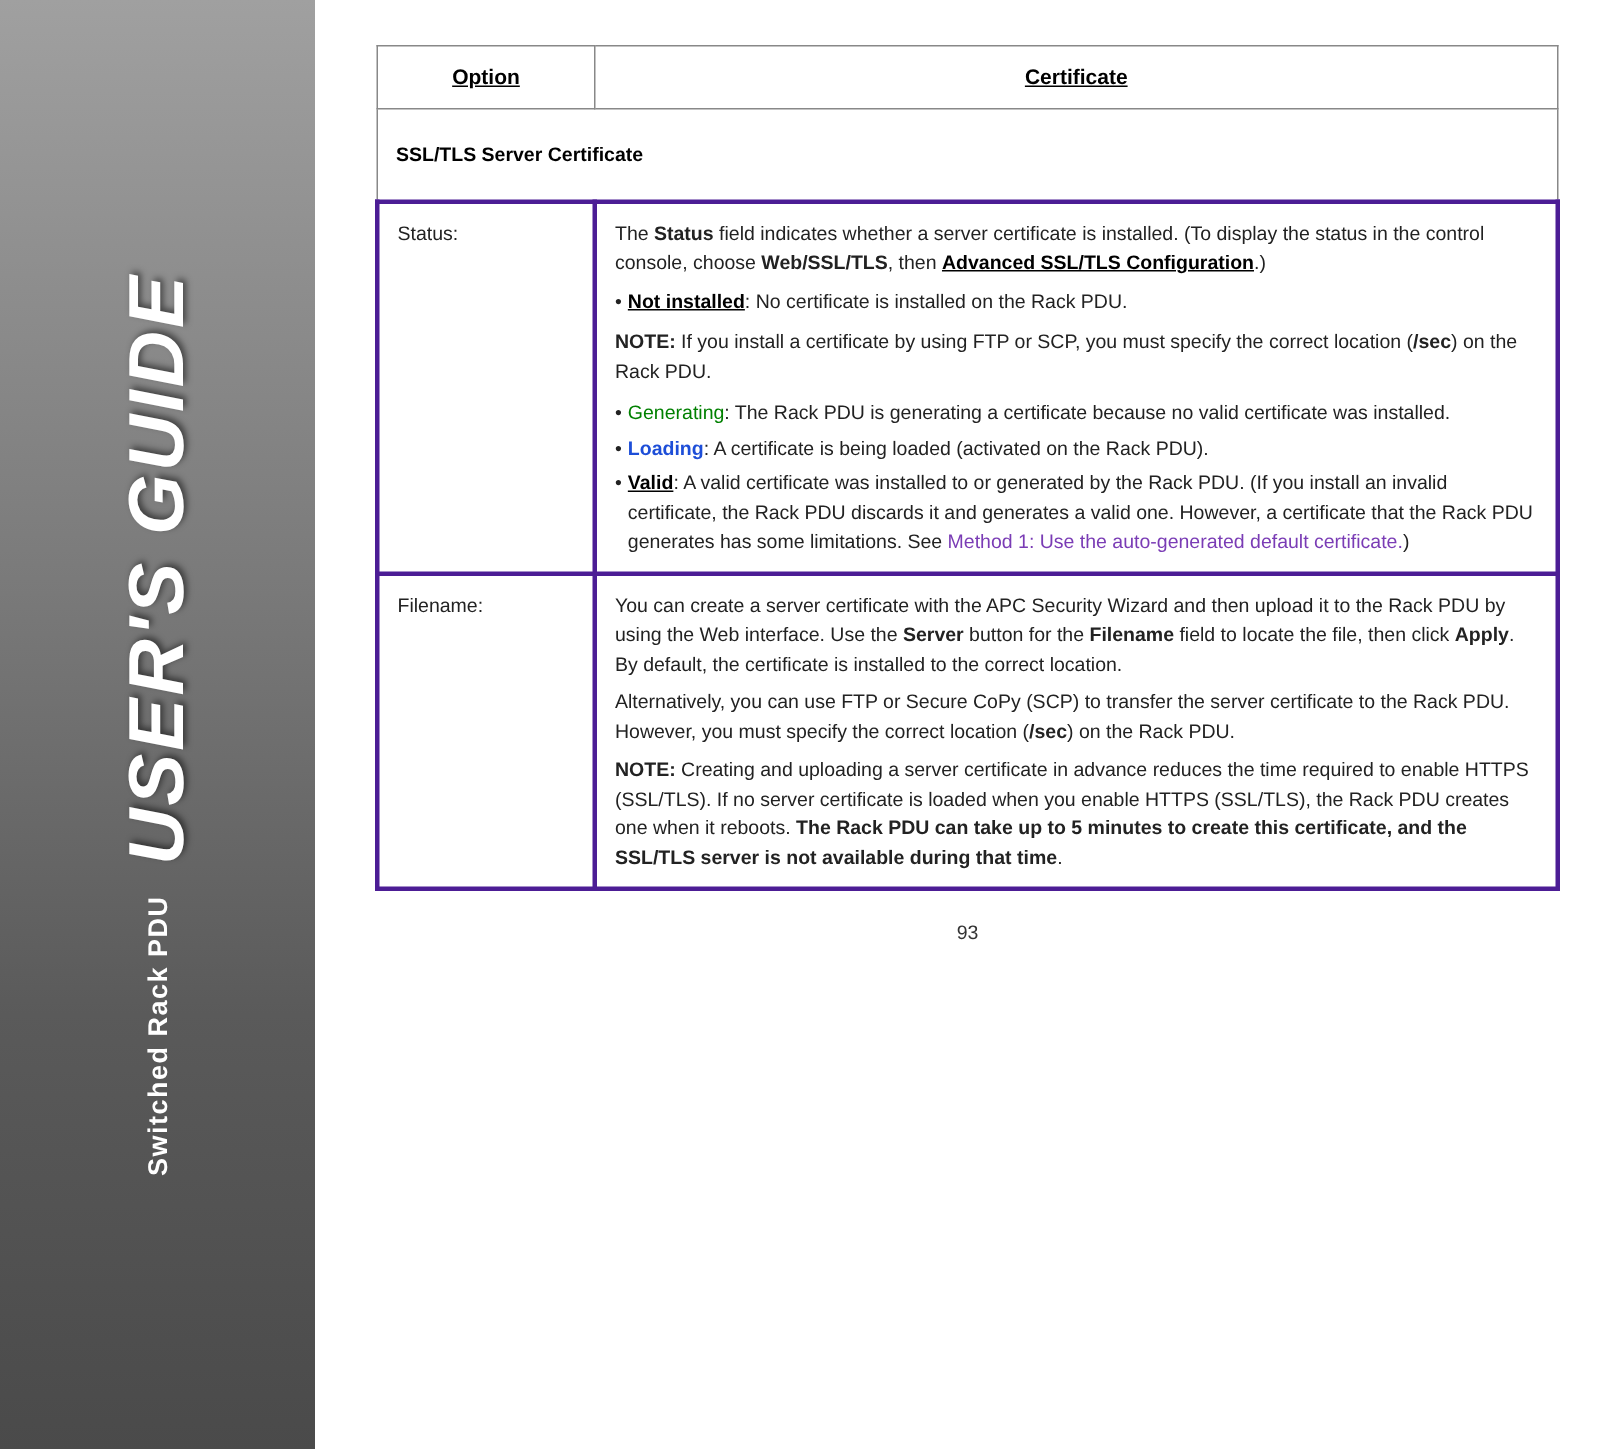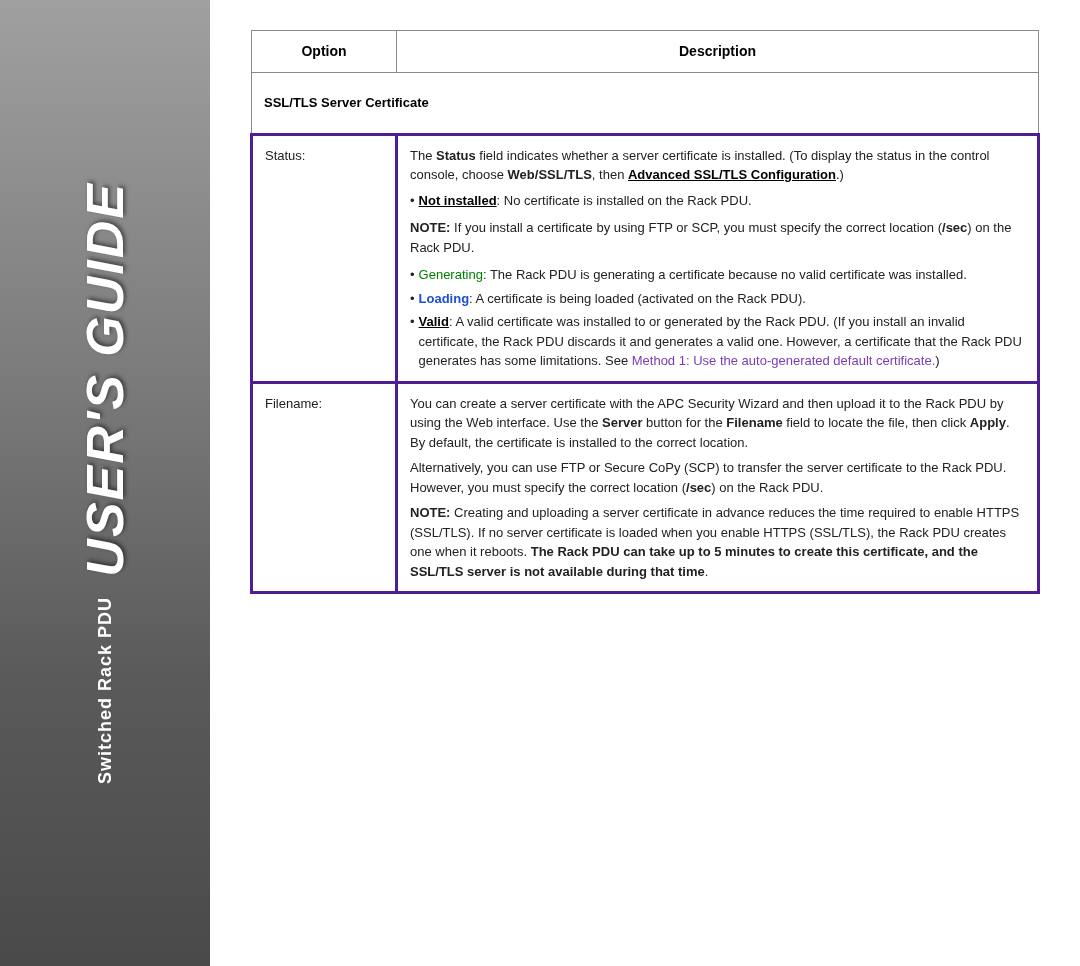--- a/index.html
+++ b/index.html
@@ -79,20 +79,21 @@
     }
 
     .doc-table th {
       background: #ffffff;
       font-weight: bold;
       font-size: 14px;
       text-align: center;
       padding: 10px 15px;
       border: 1px solid #888;
       color: #000;
+      text-decoration: underline;
     }
 
     .doc-table .section-header {
       background: #ffffff;
       font-weight: bold;
       font-size: 13px;
       padding: 20px 12px;
       border: 1px solid #888;
       color: #000;
     }
@@ -148,21 +149,21 @@
     <div class="sidebar-subtitle">Switched Rack PDU</div>
   </div>
 
 </div>
 
 <div class="main-content">
   <table class="doc-table">
     <thead>
       <tr>
         <th class="option-col">Option</th>
-        <th>Description</th>
+        <th>Certificate</th>
       </tr>
     </thead>
     <tbody>
 
       <tr>
         <td colspan="2" class="section-header">SSL/TLS Server Certificate</td>
       </tr>
 
       <tr>
         <td class="option-col">Status:</td>
@@ -180,13 +181,14 @@
         <td class="option-col">Filename:</td>
         <td>
           <p>You can create a server certificate with the APC Security Wizard and then upload it to the Rack PDU by using the Web interface. Use the <strong>Server</strong> button for the <strong>Filename</strong> field to locate the file, then click <strong>Apply</strong>. By default, the certificate is installed to the correct location.</p>
           <p>Alternatively, you can use FTP or Secure CoPy (SCP) to transfer the server certificate to the Rack PDU. However, you must specify the correct location (<strong>/sec</strong>) on the Rack PDU.</p>
           <p><strong>NOTE:</strong> Creating and uploading a server certificate in advance reduces the time required to enable HTTPS (SSL/TLS). If no server certificate is loaded when you enable HTTPS (SSL/TLS), the Rack PDU creates one when it reboots. <strong>The Rack PDU can take up to 5 minutes to create this certificate, and the SSL/TLS server is not available during that time</strong>.</p>
         </td>
       </tr>
     </tbody>
   </table>
 
+  <div class="page-number">93</div>
 </div>
 
 </body></html>

